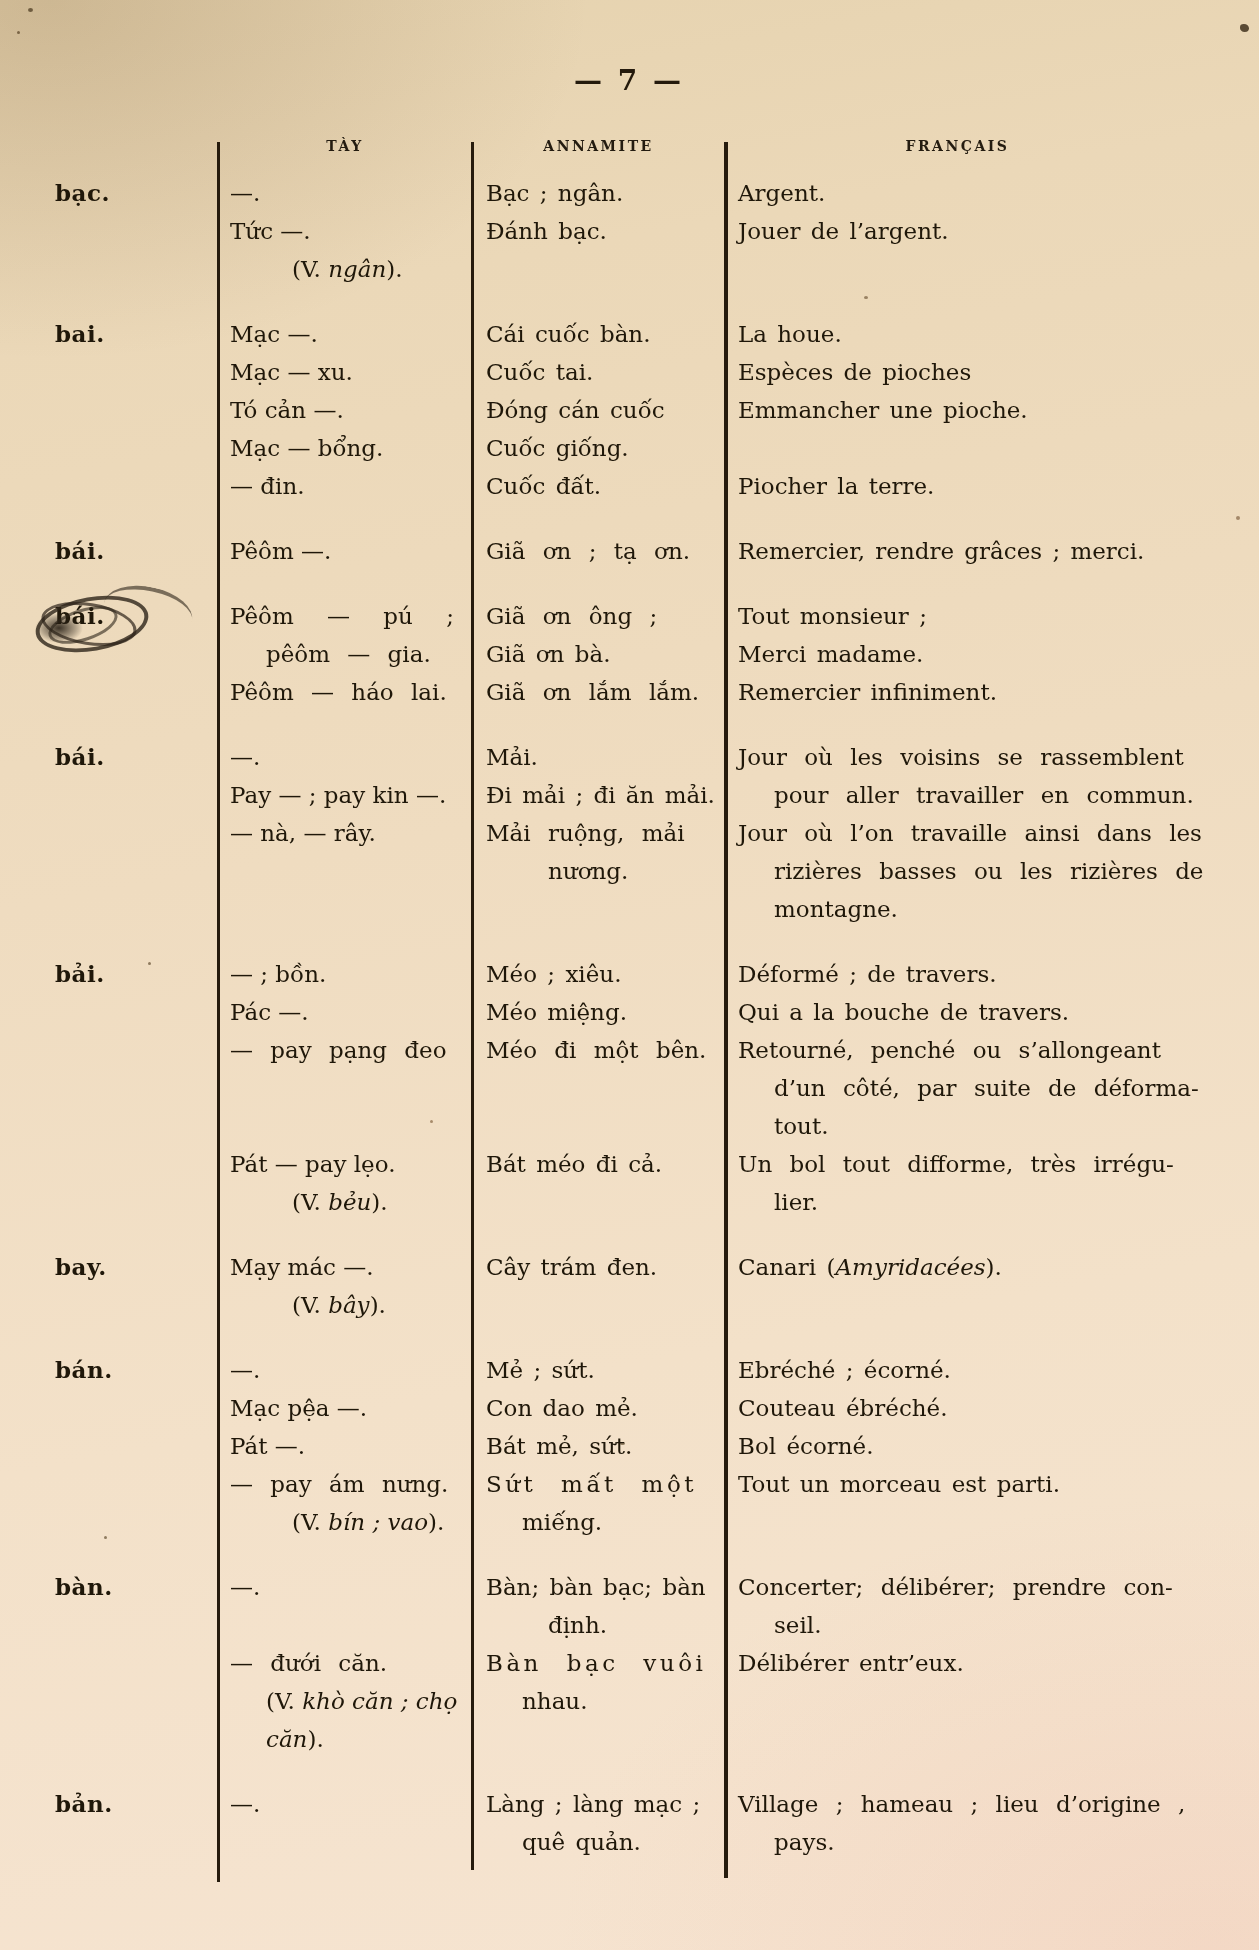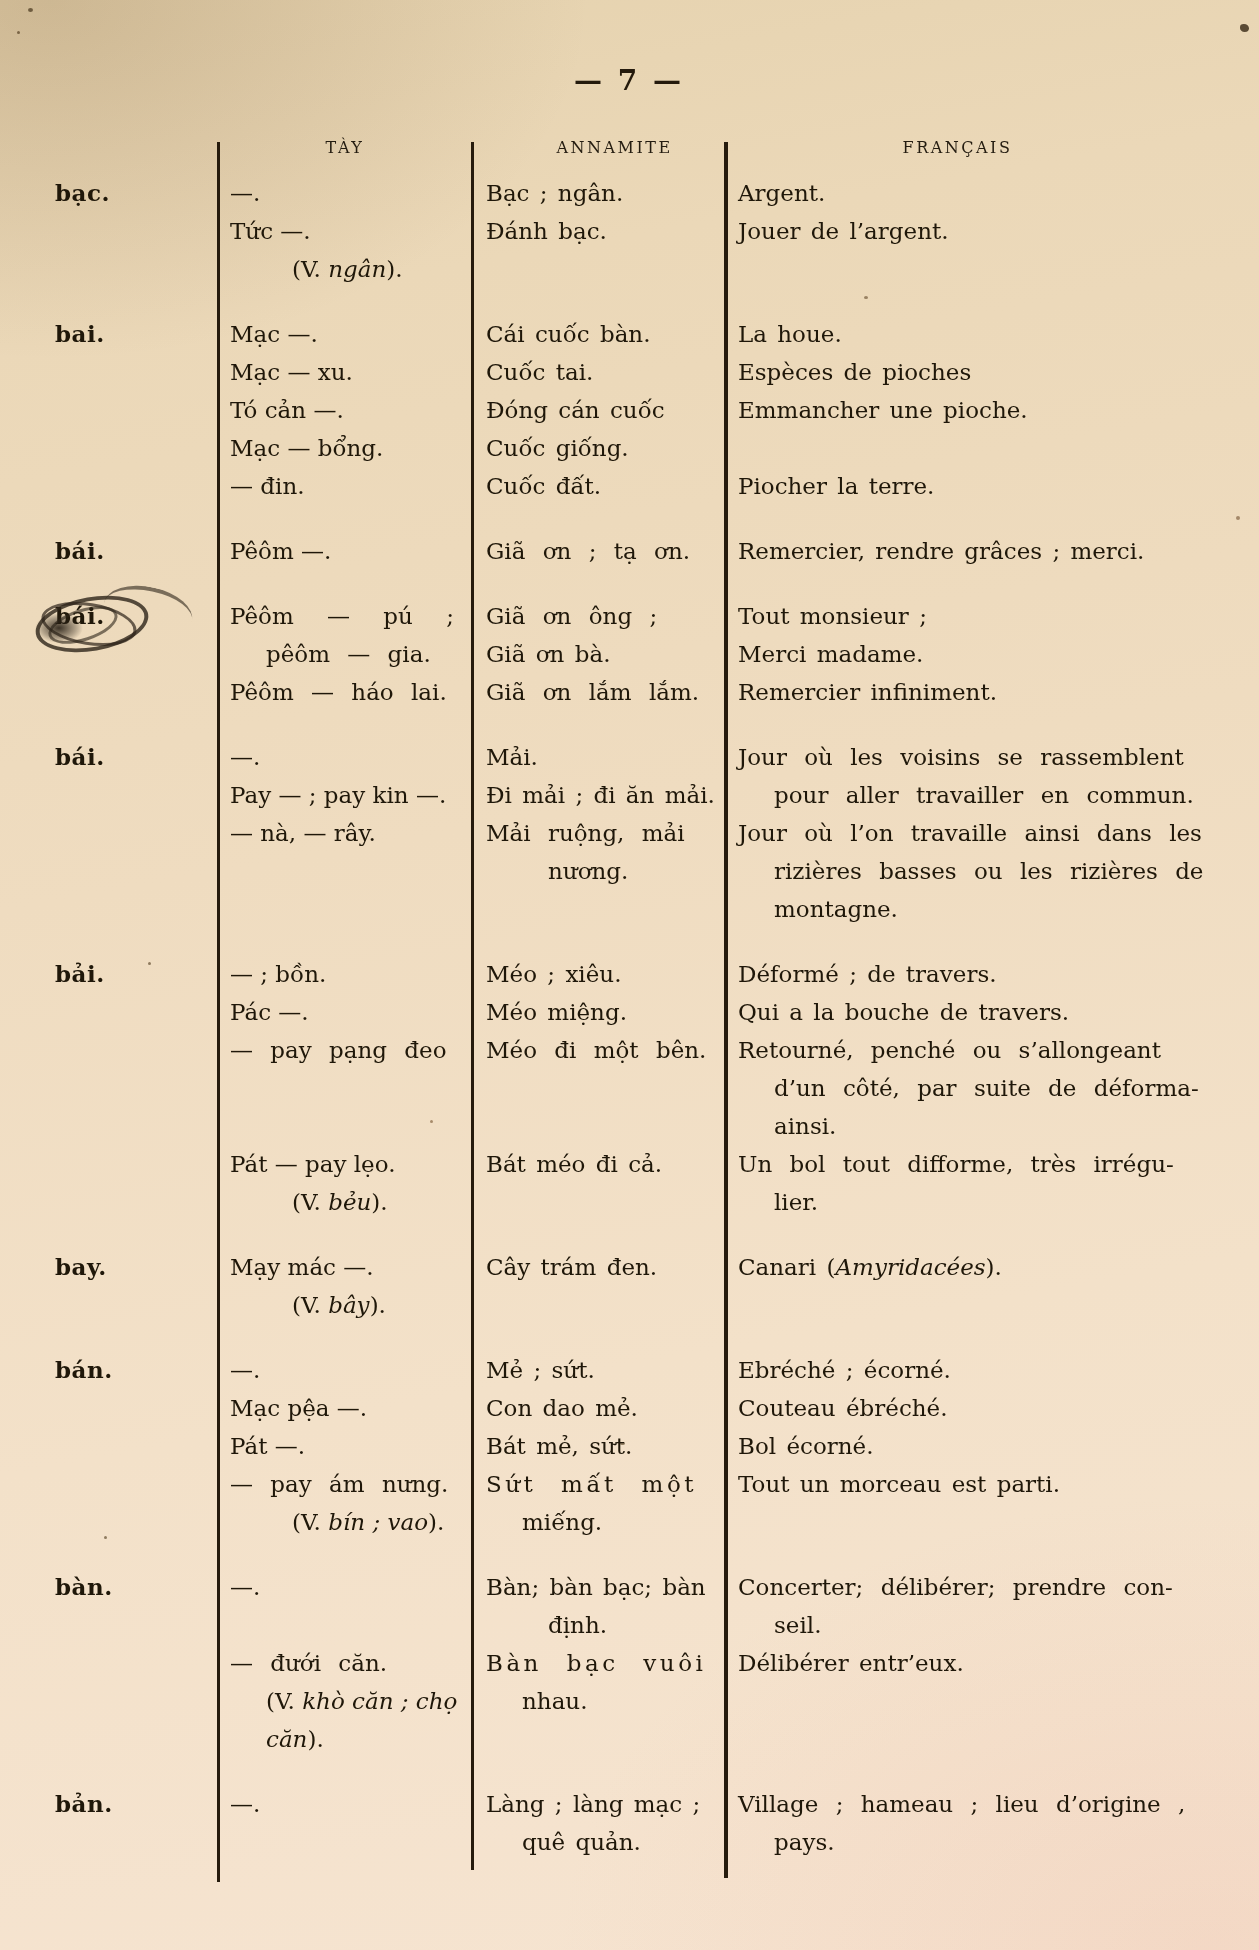--- a/index.html
+++ b/index.html
@@ -29,25 +29,25 @@
   .page-number{
     position:absolute;top:64px;left:0;width:1258px;text-align:center;
     font-size:28px;font-weight:bold;letter-spacing:3px;color:#241a0c;
   }
   .rule{position:absolute;top:142px;width:3px;background:#261b0d;}
   .r1{left:217px;height:1740px;}
   .r2{left:471px;height:1728px;}
   .r3{left:724px;height:1736px;width:4px;}
 
   .col-header{
-    position:absolute;top:138px;font-size:16px;font-weight:normal;
+    position:absolute;top:138px;font-size:14px;font-weight:bold;
     letter-spacing:2.5px;text-align:center;color:#241c10;
   }
   .h-tay{left:218px;width:254px;}
-  .h-ann{left:488px;width:253px;}
+  .h-ann{left:472px;width:253px;}
   .h-fr{left:725px;width:465px;}
 
   .entries{position:absolute;left:0;top:172px;width:1259px;}
   .entry{margin-top:27px;}
   .entry:first-child{margin-top:2px;}
   .row{position:relative;height:38px;}
   .row.gap{margin-top:0;}
   .row > div{position:absolute;top:0;line-height:38px;white-space:nowrap;font-size:23px;}
   .hw{left:55px;width:160px;font-weight:bold;font-size:24px;letter-spacing:.5px;z-index:1;}
   .c-tay{left:230px;width:240px;}
@@ -208,21 +208,21 @@
         </div>
         <div class="row">
           <div class="c-tay sp1">— pay pạng đeo</div>
           <div class="c-ann sp1">Méo đi một bên.</div>
           <div class="c-fr sp1">Retourné, penché ou s’allongeant</div>
         </div>
         <div class="row">
           <div class="c-fr ind1 sp1">d’un côté, par suite de déforma-</div>
         </div>
         <div class="row">
-          <div class="c-fr ind1">ainsi.</div>
+          <div class="c-fr ind1">tout.</div>
         </div>
         <div class="row gap">
           <div class="c-tay">Pát — pay lẹo.</div>
           <div class="c-ann">Bát méo đi cả.</div>
           <div class="c-fr sp1">Un bol tout difforme, très irrégu-</div>
         </div>
         <div class="row">
           <div class="c-tay ind2"><span>(V. </span><span class="it">bẻu</span><span>).</span></div>
           <div class="c-fr ind1">lier.</div>
         </div>

